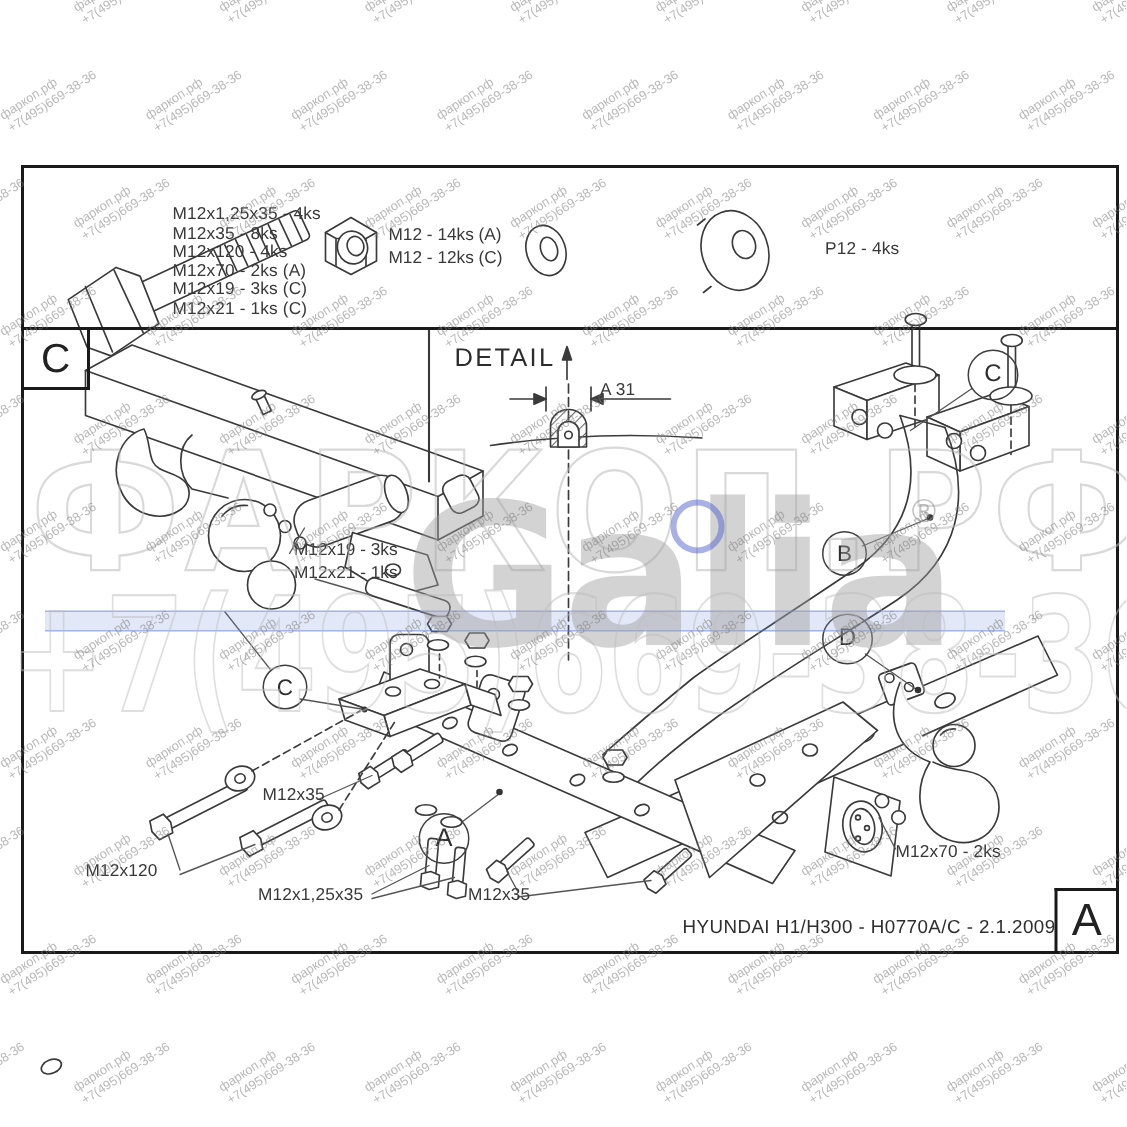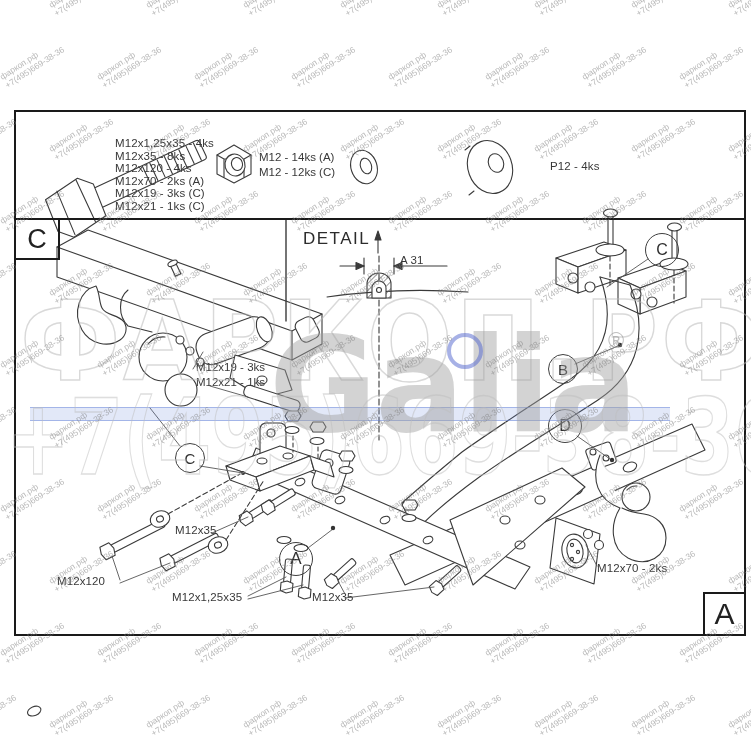--- a/index.html
+++ b/index.html
@@ -326,20 +326,21 @@
   <div class="abs lbl" style="left:172px;top:591px;">M12x1,25x35</div>
   <div class="abs lbl" style="left:312px;top:591px;">M12x35</div>
   <div class="abs lbl" style="left:597px;top:562px;">M12x70 - 2ks</div>
 
   <div class="abs callout" style="left:279px;top:542px;width:32px;height:32px;font-size:17px;">A</div>
   <div class="abs callout" style="left:548px;top:354px;width:28px;height:28px;font-size:15px;">B</div>
   <div class="abs callout" style="left:645px;top:233px;width:32px;height:32px;font-size:16px;">C</div>
   <div class="abs callout" style="left:175px;top:443px;width:28px;height:28px;font-size:15px;">C</div>
   <div class="abs callout" style="left:548px;top:409px;width:32px;height:32px;font-size:16px;">D</div>
 
+  <div class="abs" id="titleText" style="left:455px;top:611px;">HYUNDAI H1/H300 - H0770A/C - 2.1.2009</div>
 
   <div id="bigwm">
     <div class="bigoutline" id="bigSite">ФАРКОП.РФ</div>
     <div class="abs" id="blueBand"></div>
     <div class="abs" id="logoGalia">Galia</div>
     <div class="abs" id="logoReg">®</div>
     <div class="abs" id="blueRing"></div>
     <div class="bigoutline" id="bigPhone">+7(495)669-38-36</div>
   </div>
 

